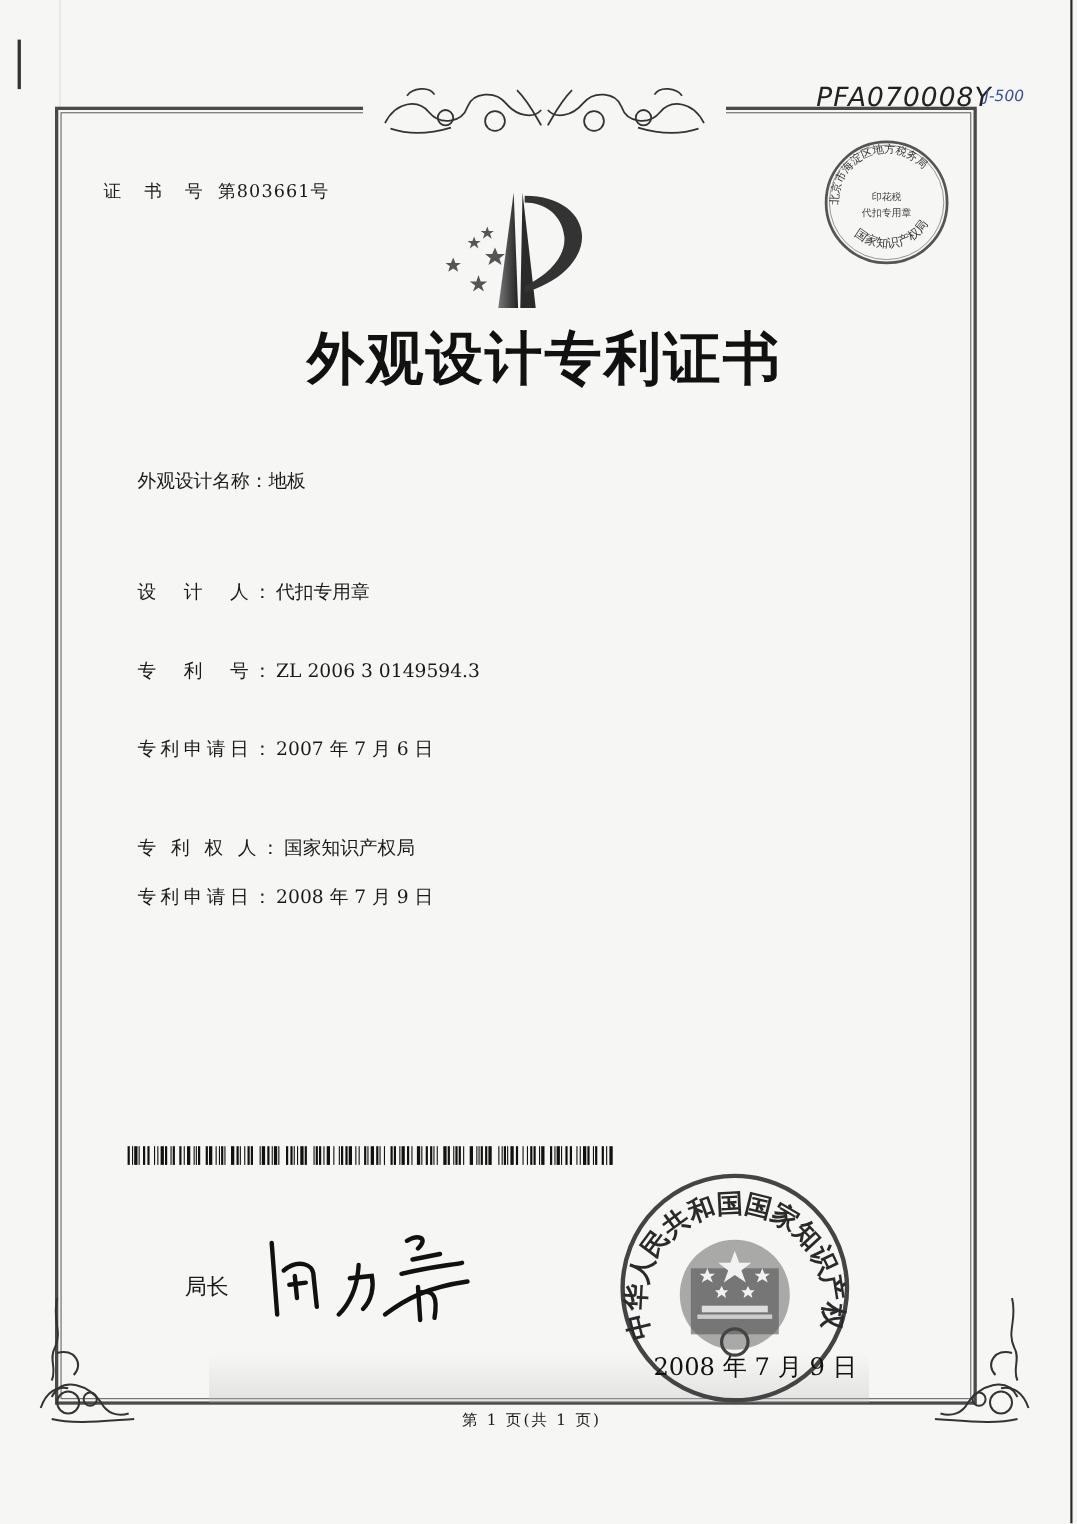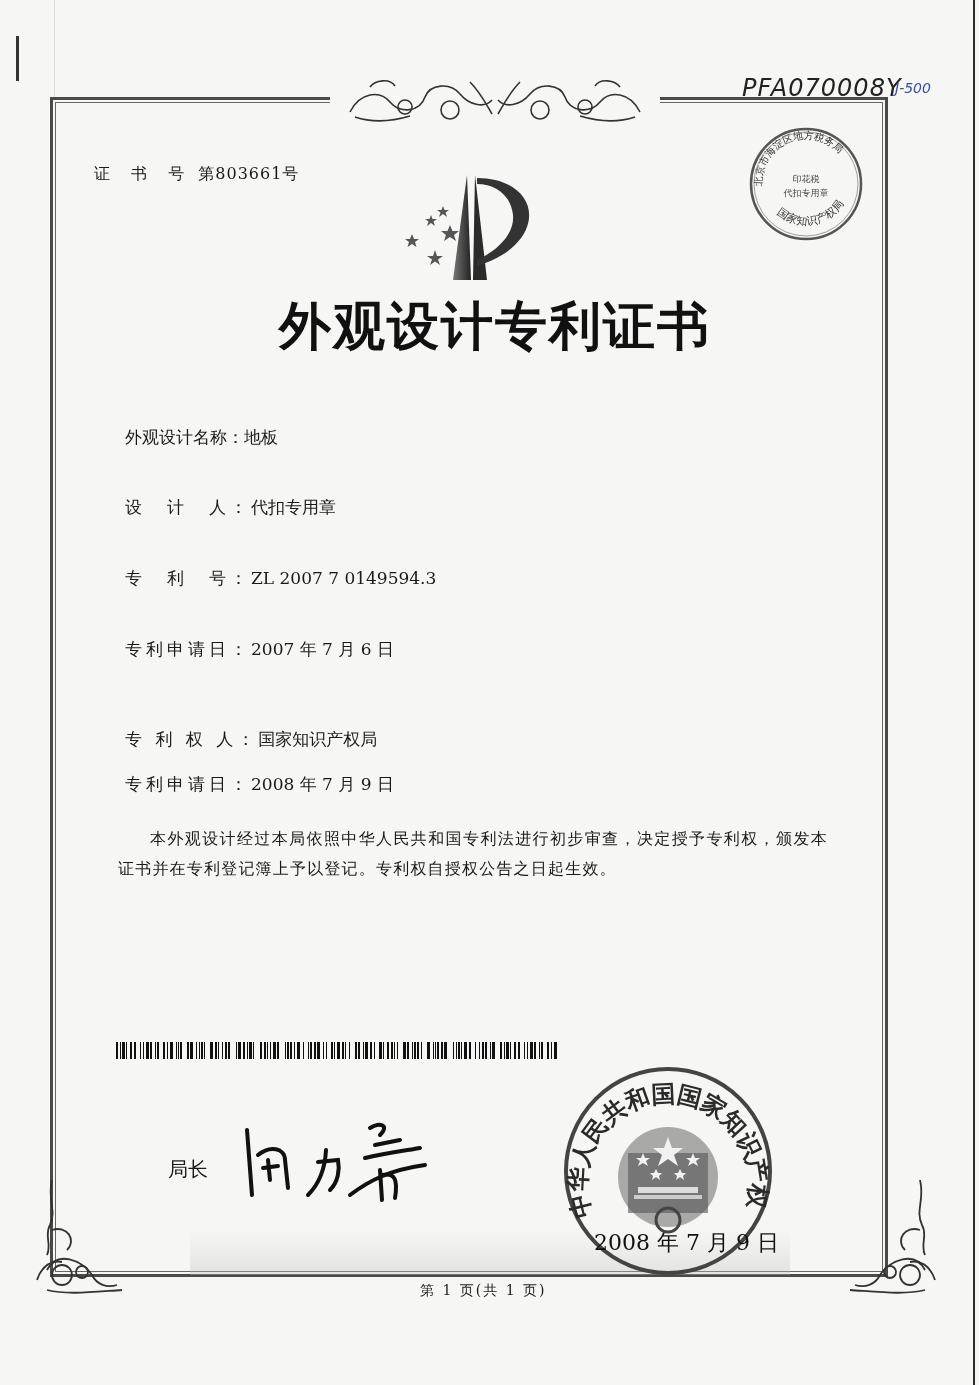--- a/index.html
+++ b/index.html
@@ -28,21 +28,21 @@
   .cert-no .lbl { letter-spacing: 8px; }
 
   .logo { left: 395px; top: 170px; width: 150px; height: 115px; }
 
   .tax-stamp { left: 748px; top: 126px; width: 116px; height: 116px; }
 
   .title { left: 275px; top: 292px; width: 440px; text-align: center; font-family: "DejaVu Serif", serif; font-weight: bold; font-size: 52px; letter-spacing: 2px; color: #111; }
 
   .field { left: 125px; font-size: 17px; display: flex; align-items: baseline; white-space: pre; }
   .field .k { display: inline-block; }
-  .field .k.spaced { letter-spacing: 4px; }
+  .field .k.spaced { letter-spacing: 4px; margin-top: 31px; }
   .field .v { font-family: "DejaVu Serif", serif; }
 
   .body-text { left: 118px; top: 824px; width: 710px; font-size: 16px; line-height: 29.5px; letter-spacing: 1.2px; text-align: justify; }
   .body-text p { margin: 0; text-indent: 2em; }
 
   .barcode { left: 116px; top: 1042px; width: 448px; height: 17px; display: flex; gap: 0; }
   .barcode span { display: inline-block; height: 17px; background: #111; }
 
   .director { left: 168px; top: 1156px; font-family: "DejaVu Sans", sans-serif; font-size: 20px; }
   .signature { left: 230px; top: 1110px; width: 200px; height: 95px; }
@@ -150,37 +150,36 @@
 <div class="abs field" style="top:426px;">
   <span class="k">外观设计名称：</span>
   <span class="v">地板</span>
 </div>
 <div class="abs field" style="top:496px;">
   <span class="k spaced">设　计　人：</span>
   <span class="v">代扣专用章</span>
 </div>
 <div class="abs field" style="top:567px;">
   <span class="k spaced">专　利　号：</span>
-  <span class="v">ZL 2007 7 0149594.3</span>
+  <span class="v">ZL 2006 3 0149594.3</span>
 </div>
 <div class="abs field" style="top:638px;">
   <span class="k spaced">专利申请日：</span>
   <span class="v">2007 年 7 月 6 日</span>
 </div>
 <div class="abs field" style="top:728px;">
   <span class="k spaced">专 利 权 人：</span>
   <span class="v">国家知识产权局</span>
 </div>
 <div class="abs field" style="top:773px;">
   <span class="k spaced">专利申请日：</span>
   <span class="v">2008 年 7 月 9 日</span>
 </div>
 
 <div class="abs body-text">
-  <p>本外观设计经过本局依照中华人民共和国专利法进行初步审查，决定授予专利权，颁发本证书并在专利登记簿上予以登记。专利权自授权公告之日起生效。</p>
 </div>
 
 <div class="abs barcode" id="barcode">
     <span style="width: 2px; margin-right: 2px;"></span>
     <span style="width: 1px; margin-right: 1px;"></span>
     <span style="width: 3px; margin-right: 1px;"></span>
     <span style="width: 1px; margin-right: 3px;"></span>
     <span style="width: 2px; margin-right: 2px;"></span>
     <span style="width: 2px; margin-right: 4px;"></span>
     <span style="width: 1px; margin-right: 2px;"></span>

